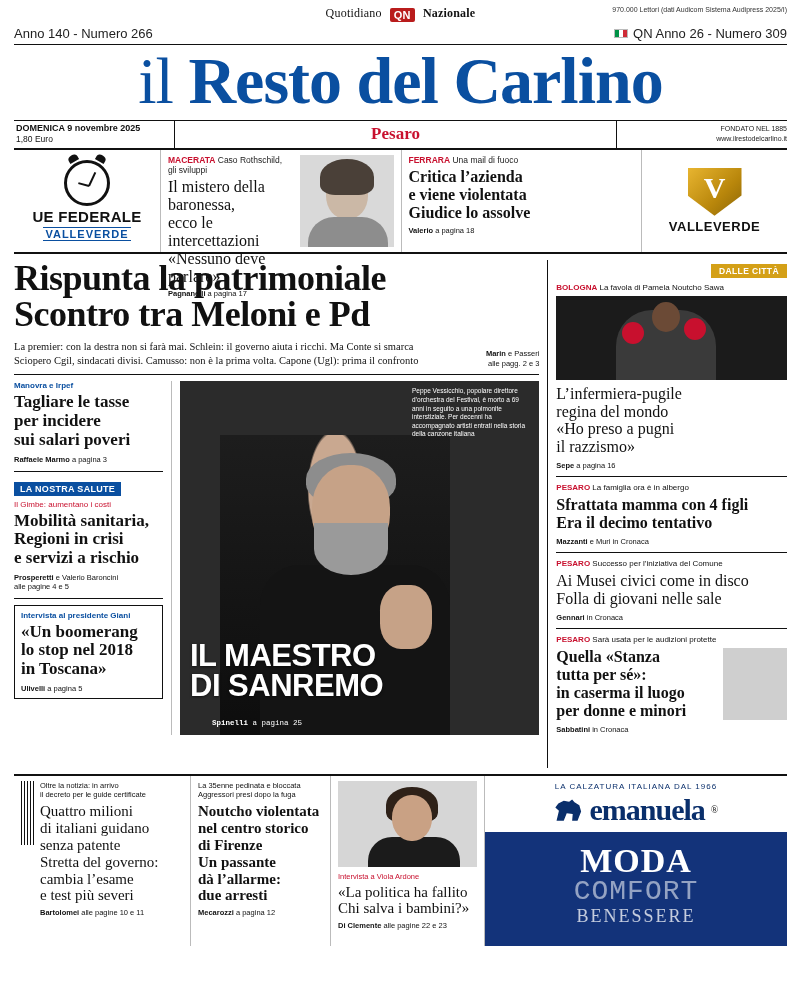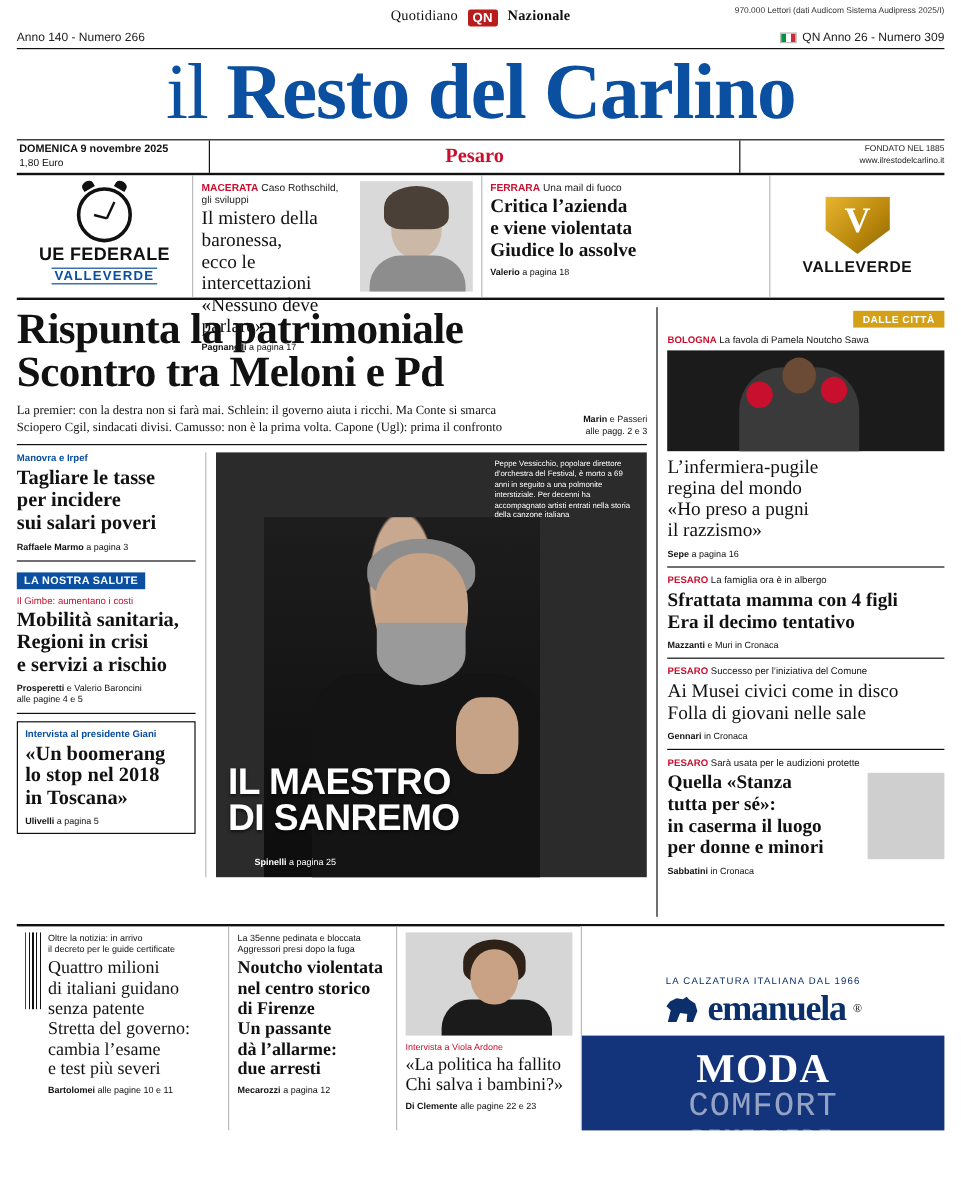--- a/index.html
+++ b/index.html
@@ -16,21 +16,21 @@
   
   .topstrip { display:flex; align-items:center; justify-content:center; position:relative; height:16px; }
   .topstrip .qn { font-family:"Liberation Serif", serif; font-size:12px; letter-spacing:.2px; }
   .topstrip .qn b { font-weight:700; }
   .qn-logo {
     display:inline-block; background:#b91c1c; color:#fff; font-family:"Liberation Sans", sans-serif;
     font-weight:700; font-size:11px; padding:1px 4px; border-radius:2px; margin:0 5px; vertical-align:middle;
   }
   .topright { position:absolute; right:0; top:0; font-size:7px; color:#333; font-family:"Liberation Sans", sans-serif; }
 
-  .metarow { display:flex; align-items:center; justify-content:space-between; margin-top:4px; font-size:10px;
+  .metarow { display:flex; align-items:center; justify-content:space-between; margin-top:4px; font-size:13px;
              font-family:"Liberation Sans", sans-serif; color:#222; }
   .metarow .right { display:flex; align-items:center; gap:5px; }
   .flag { width:14px; height:9px; display:inline-block; background:
       linear-gradient(to right,#009246 0 33.3%, #ffffff 33.3% 66.6%, #ce2b37 66.6% 100%);
       border:0.5px solid #bbb; }
 
   .rule { border-top:1px solid #111; margin-top:3px; }
 
   
   .masthead { text-align:center; padding:4px 0 2px 0; }
@@ -112,21 +112,21 @@
   .photo-wrap { position:relative; width:100%; height:354px; background:#2b2b2b; overflow:hidden; }
   .photo-caption {
     position:absolute; left:232px; top:6px; width:116px; color:#fff;
     font-family:"Liberation Sans", sans-serif; font-size:6.5px; line-height:1.32;
   }
   .maestro {
     position:absolute; left:10px; bottom:34px; color:#fff; font-family:"Liberation Sans", sans-serif;
     font-weight:700; font-size:31px; line-height:.98; letter-spacing:-.5px;
     text-shadow:0 1px 3px rgba(0,0,0,.6);
   }
-  .photo-byline { position:absolute; left:12px; bottom:8px; color:#fff; font-family:Liberation Sans, sans-serif; font-size:7.5px;padding-left:20px; }
+  .photo-byline { position:absolute; left:12px; bottom:8px; color:#fff; font-family:Liberation Mono, monospace; font-size:7.5px;padding-left:20px; }
   .photo-byline b { font-weight:700; }
 
   
   .silhouette { position:absolute; left:40px; bottom:0; width:230px; height:300px;
     background:radial-gradient(ellipse at 50% 18%, #c9a890 0 16%, rgba(0,0,0,0) 17%),
                linear-gradient(to bottom,#1d1d1d,#0d0d0d); }
   .sil-head { position:absolute; left:92px; top:30px; width:78px; height:92px; border-radius:46%; background:#c6a287; }
   .sil-hair { position:absolute; left:86px; top:18px; width:90px; height:52px; border-radius:50% 50% 40% 40%; background:#8d8d8d; }
   .sil-beard { position:absolute; left:94px; top:88px; width:74px; height:52px; border-radius:0 0 50% 50%; background:#9a9a9a; }
   .sil-body { position:absolute; left:40px; top:130px; width:190px; height:190px; background:#141414; border-radius:40px 40px 0 0; }
@@ -166,21 +166,21 @@
   .b2 { width:140px; }
   .b3 { width:154px; }
   .b3photo { width:100%; height:86px; background:#d6d6d6; position:relative; overflow:hidden; }
   .b3photo .bh { position:absolute; left:54px; top:14px; width:40px; height:46px; background:#c9a184; border-radius:48%; }
   .b3photo .bhair { position:absolute; left:48px; top:6px; width:52px; height:36px; background:#2e2118; border-radius:50% 50% 30% 30%; }
   .b3photo .bbody { position:absolute; left:30px; top:56px; width:92px; height:40px; background:#1b1b1b; border-radius:24px 24px 0 0; }
   .b-redk { font-family:"Liberation Sans", sans-serif; font-size:7.5px; color:#c8102e; margin:5px 0 3px 0; }
 
   .b4 { flex:1; background:#fff; position:relative; padding:0; display:flex; flex-direction:column; }
   .ad-top { text-align:center; padding-top:6px; }
-  .ad-sub { font-family:"Liberation Sans", sans-serif; font-size:8px; letter-spacing:1px; color:#0a2f6b;margin-top:35px; }
+  .ad-sub { font-family:"Liberation Sans", sans-serif; font-size:8px; letter-spacing:1px; color:#0a2f6b; }
   .ad-brandrow { display:flex; align-items:center; justify-content:center; gap:6px; margin-top:2px; }
   .ad-horse { width:30px; height:22px; background:#0a2f6b;
     clip-path:polygon(10% 100%,18% 55%,6% 40%,16% 22%,34% 10%,52% 14%,62% 4%,70% 16%,86% 30%,92% 58%,80% 100%,62% 100%,64% 70%,44% 66%,34% 100%); }
   .ad-brand { font-family:"Liberation Serif", serif; font-weight:700; font-size:30px; color:#0a2f6b; letter-spacing:-1px; }
   .ad-reg { font-size:10px; vertical-align:super; }
   .ad-blue { flex:1; background:#13337a; margin-top:5px; position:relative; overflow:hidden; }
   .ad-moda { position:absolute; left:0; right:0; top:10px; text-align:center; color:#fff;
              font-family:"Liberation Serif", serif; font-weight:700; font-size:34px; letter-spacing:1px; }
   .ad-comfort { position:absolute; left:0; right:0; top:44px; text-align:center; color:rgba(255,255,255,.55);
              font-family:Liberation Mono, monospace; font-size:28px; letter-spacing:1px; }

